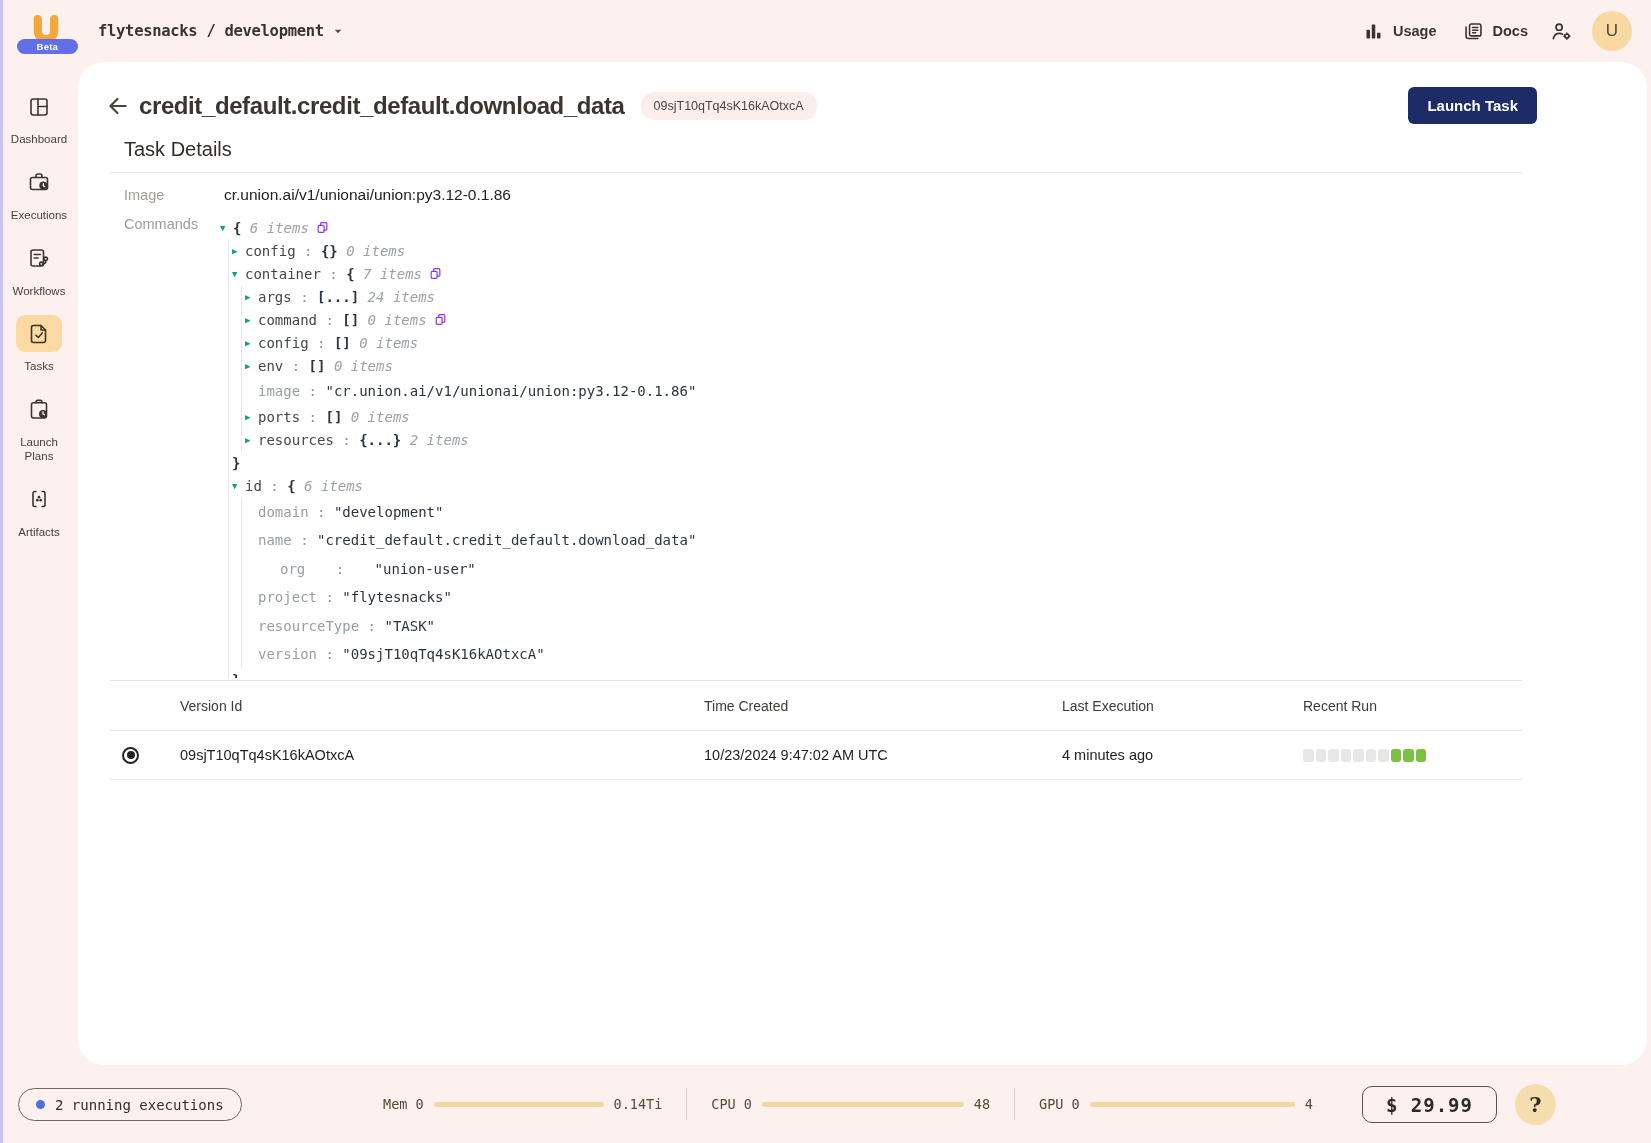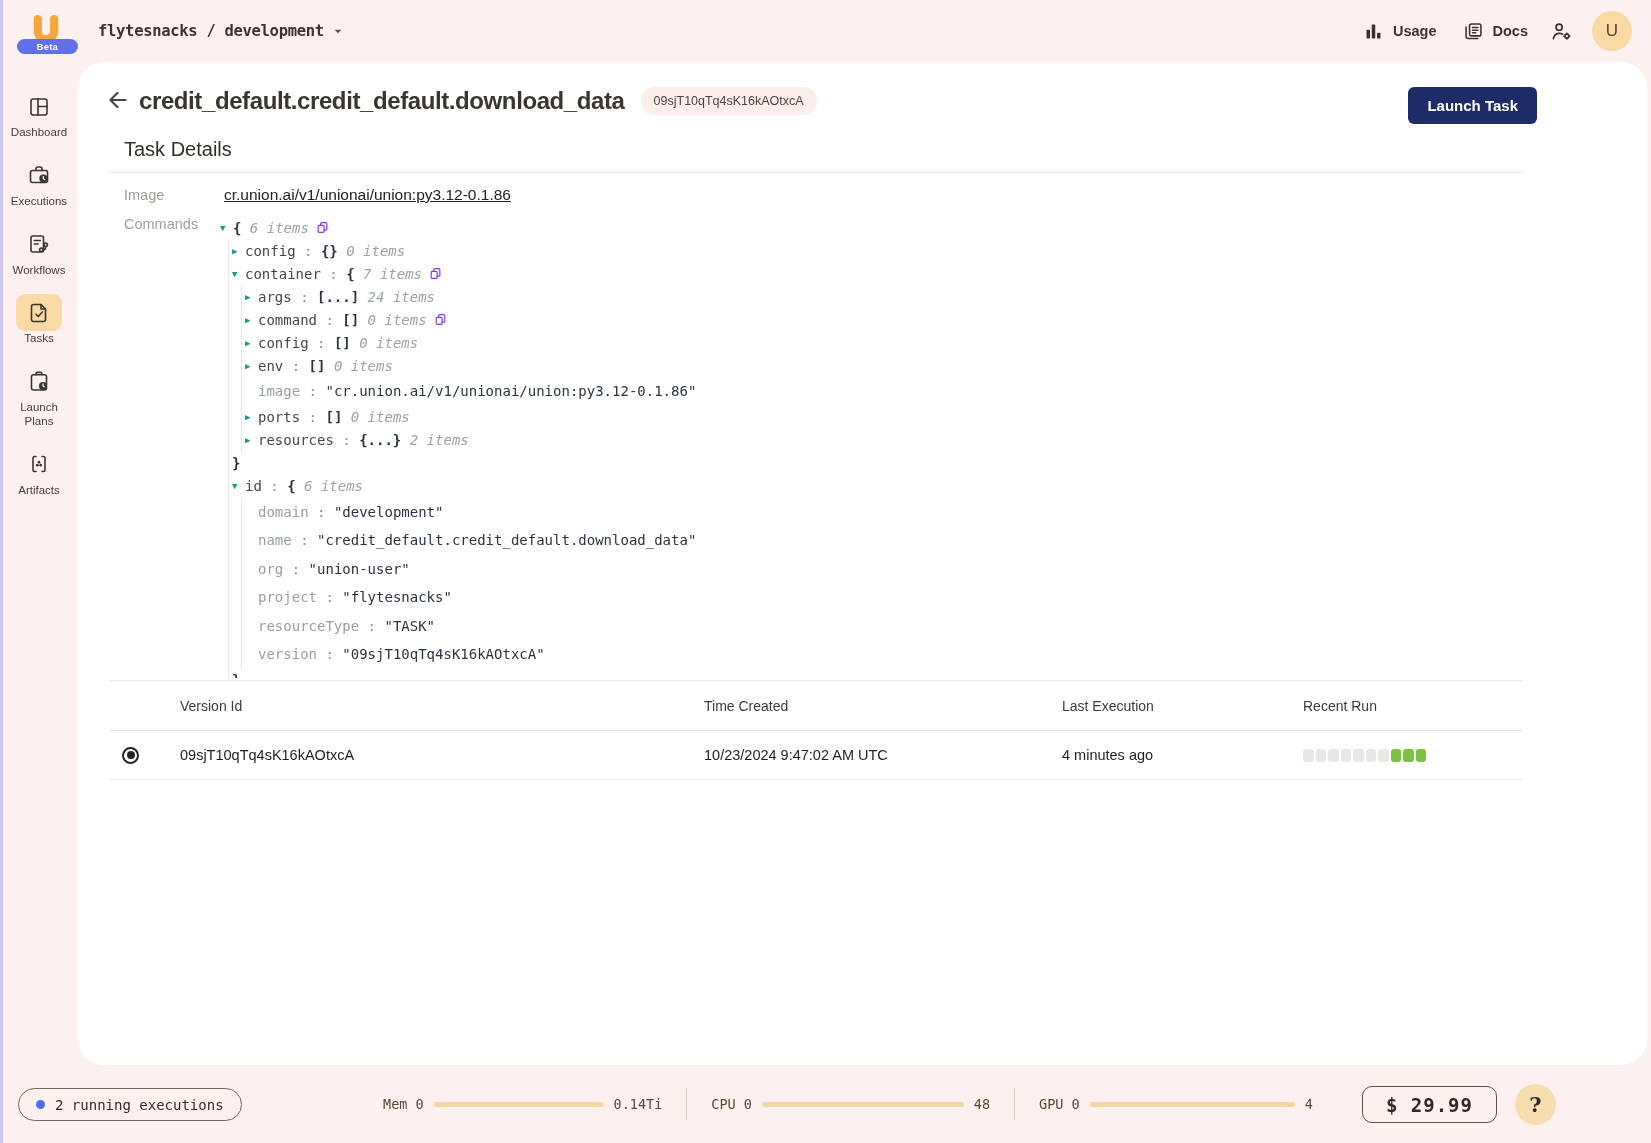--- a/index.html
+++ b/index.html
@@ -23,38 +23,38 @@
   .gap26 { width:26px; } .gap22 { width:22px; } .gap19 { width:19px; }
   .icon-btn { cursor:pointer; } .icon-btn svg { width:23px; height:23px; display:block; }
   .avatar { width:40px; height:40px; border-radius:50%; background:#f8d9a2; display:flex; align-items:center; justify-content:center; font-size:17px; color:#4c463f; cursor:pointer; }
 
   
   .sidebar { position:absolute; top:62px; left:0; width:78px; bottom:0; display:flex; flex-direction:column; align-items:center; padding-top:26px; }
   .side-item { display:flex; flex-direction:column; align-items:center; margin-bottom:17px; cursor:pointer; width:72px; }
   .side-icon { width:46px; height:37px; border-radius:9px; display:flex; align-items:center; justify-content:center; }
   .side-icon svg { width:24px; height:24px; display:block; fill:none; stroke:#3a352f; stroke-width:1.6; stroke-linecap:round; stroke-linejoin:round; }
   .side-icon.active { background:#fbd9a2; }
-  .side-label { margin-top:1px; font-size:11.5px; color:#453f39; text-align:center; line-height:1.2; max-width:62px; }
+  .side-label { margin-top:8px; font-size:11.5px; color:#453f39; text-align:center; line-height:1.2; max-width:62px; }
 
   
   .panel { position:absolute; left:78px; top:62px; right:4px; bottom:78px; background:#fff; border-radius:26px; overflow:hidden; }
-  .panel-header { display:flex; align-items:flex-start; padding:25px 110px 0 27px; }
+  .panel-header { display:flex; align-items:center; padding:25px 110px 0 27px; }
   .back-btn { width:26px; height:26px; cursor:pointer; flex:none; }
   .back-btn svg { width:26px; height:26px; display:block; }
   .page-title { margin-left:8px; font-size:24px; font-weight:bold; color:#3b352f; letter-spacing:-0.4px; white-space:nowrap; }
   .version-badge { margin-left:16px; background:#fcefeb; color:#4a443e; font-size:12.5px; padding:7px 13px; border-radius:13px; white-space:nowrap; }
   .launch-btn { margin-left:auto; background:#1d2b66; color:#fff; border:none; font-family:inherit; font-size:15px; font-weight:bold; padding:10px 19px; border-radius:6px; cursor:pointer; }
 
   .details { margin:14px 125px 0 32px; }
   .details-heading { padding-left:14px; font-size:20px; font-weight:500; color:#332d28; margin-bottom:11px; }
   .details-divider { border-top:1px solid #eae6e2; }
   .detail-row { display:flex; padding-left:14px; align-items:baseline; }
   .detail-row.r1 { margin-top:13px; } .detail-row.r2 { margin-top:12px; } .detail-row.r3 { margin-top:12px; align-items:flex-start; }
   .detail-label { width:100px; flex:none; font-size:14.5px; color:#a39c95; }
-  .detail-value { font-size:15.5px; color:#26211c;text-decoration:underline; }
+  .detail-value { font-size:15.5px; color:#26211c; }
 
   
   .json-tree { position:relative; margin-left:-4px; height:462px; overflow:hidden; flex:1;
                font-family:"DejaVu Sans Mono", monospace; font-size:14px; }
   .tl { display:flex; align-items:center; height:23px; white-space:pre; }
   .tl.leaf { height:28.5px; }
   .arr { width:13px; flex:none; font-size:9px; color:#169c8d; cursor:pointer; }
   .arr.empty { cursor:default; }
   .tkey { color:#40474e; }
   .tkey.leafkey { color:#959ea5; }
@@ -254,21 +254,21 @@
               </svg></span></div>
           <div class="tl" style="padding-left: 25px;"><span class="arr">▶</span><span class="tkey">config</span><span class="tcolon"> : </span><span class="tpunct">[]</span><span class="titems"> 0 items</span></div>
           <div class="tl" style="padding-left: 25px;"><span class="arr">▶</span><span class="tkey">env</span><span class="tcolon"> : </span><span class="tpunct">[]</span><span class="titems"> 0 items</span></div>
           <div class="tl leaf" style="padding-left: 25px;"><span class="arr empty"></span><span class="tkey leafkey">image</span><span class="tcolon"> : </span><span class="tval">"cr.union.ai/v1/unionai/union:py3.12-0.1.86"</span></div>
           <div class="tl" style="padding-left: 25px;"><span class="arr">▶</span><span class="tkey">ports</span><span class="tcolon"> : </span><span class="tpunct">[]</span><span class="titems"> 0 items</span></div>
           <div class="tl" style="padding-left: 25px;"><span class="arr">▶</span><span class="tkey">resources</span><span class="tcolon"> : </span><span class="tpunct">{...}</span><span class="titems"> 2 items</span></div>
           <div class="tl" style="padding-left: 12px;"><span class="tpunct">}</span></div>
           <div class="tl" style="padding-left: 12px;"><span class="arr">▼</span><span class="tkey">id</span><span class="tcolon"> : </span><span class="tpunct">{</span><span class="titems"> 6 items</span></div>
           <div class="tl leaf" style="padding-left: 25px;"><span class="arr empty"></span><span class="tkey leafkey">domain</span><span class="tcolon"> : </span><span class="tval">"development"</span></div>
           <div class="tl leaf" style="padding-left: 25px;"><span class="arr empty"></span><span class="tkey leafkey">name</span><span class="tcolon"> : </span><span class="tval">"credit_default.credit_default.download_data"</span></div>
-          <div class="tl leaf" style="padding-left: 25px;"><span class="arr empty"></span><span class="tkey leafkey">org</span><span class="tcolon"> : </span><span class="tval">"union-user"</span></div>
+          <div class="tl leaf" style="padding-left: 25px; gap: 22px;"><span class="arr empty"></span><span class="tkey leafkey">org</span><span class="tcolon"> : </span><span class="tval">"union-user"</span></div>
           <div class="tl leaf" style="padding-left: 25px;"><span class="arr empty"></span><span class="tkey leafkey">project</span><span class="tcolon"> : </span><span class="tval">"flytesnacks"</span></div>
           <div class="tl leaf" style="padding-left: 25px;"><span class="arr empty"></span><span class="tkey leafkey">resourceType</span><span class="tcolon"> : </span><span class="tval">"TASK"</span></div>
           <div class="tl leaf" style="padding-left: 25px;"><span class="arr empty"></span><span class="tkey leafkey">version</span><span class="tcolon"> : </span><span class="tval">"09sjT10qTq4sK16kAOtxcA"</span></div>
           <div class="tl" style="padding-left: 12px;"><span class="tpunct">}</span></div>
           <div class="guide" style="left: 8px; top: 23px; height: 453px;"></div>
           <div class="guide" style="left: 21px; top: 69px; height: 167px;"></div>
           <div class="guide" style="left: 21px; top: 282px; height: 171px;"></div>
         </div>
     </div>
   </div>

